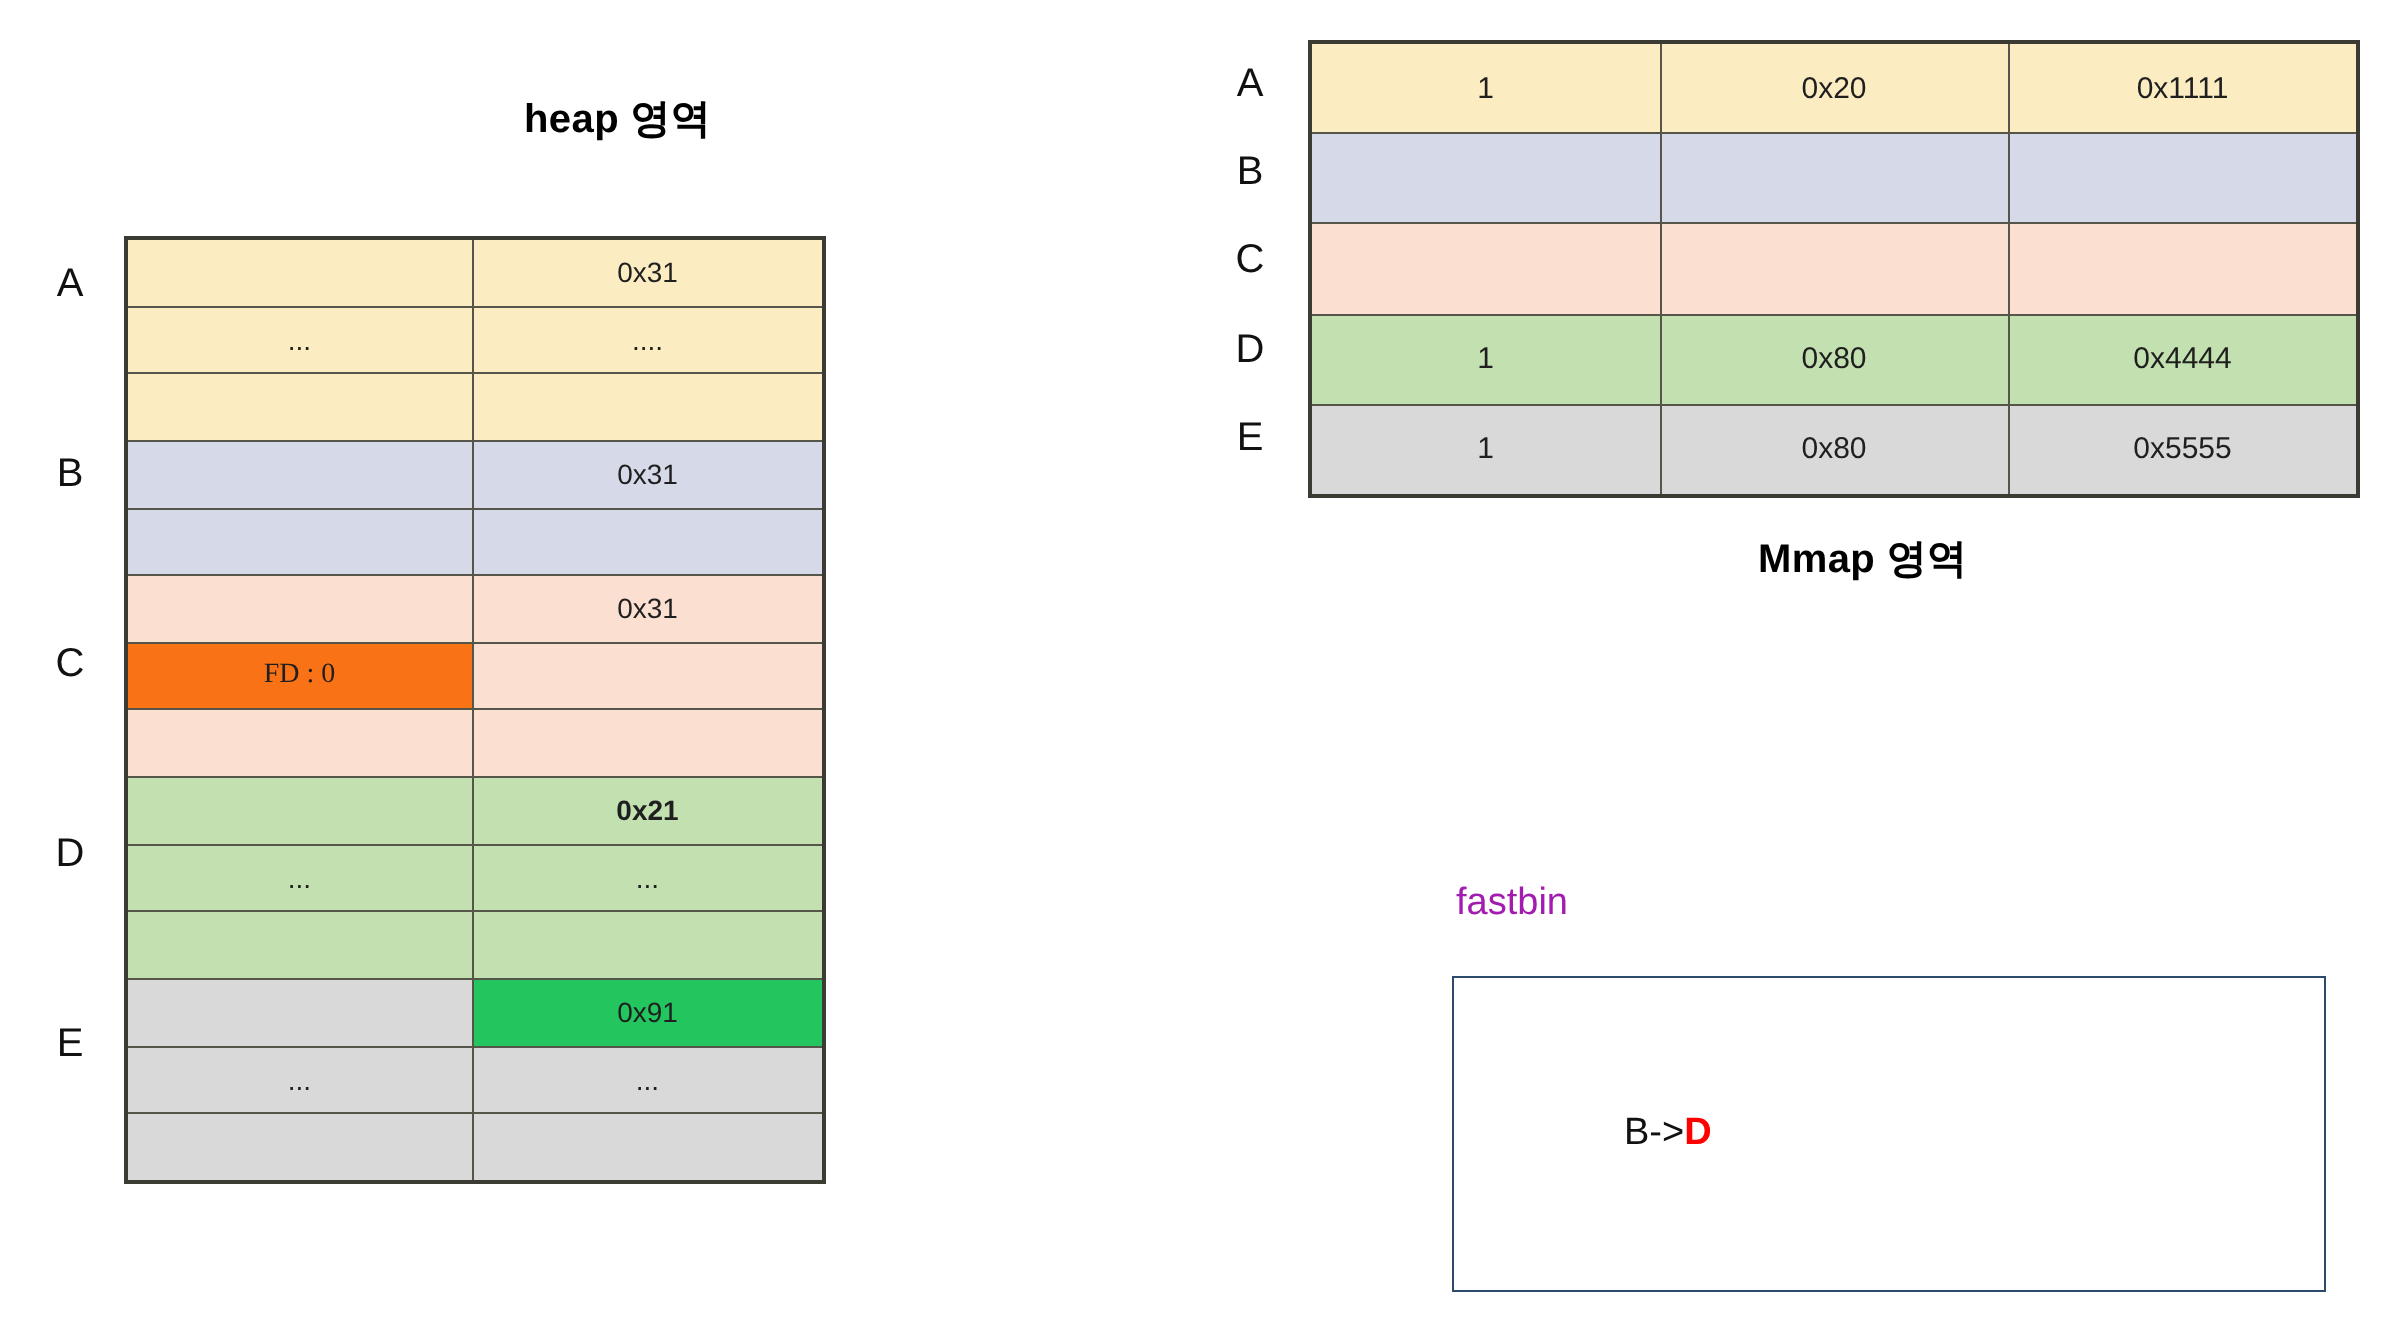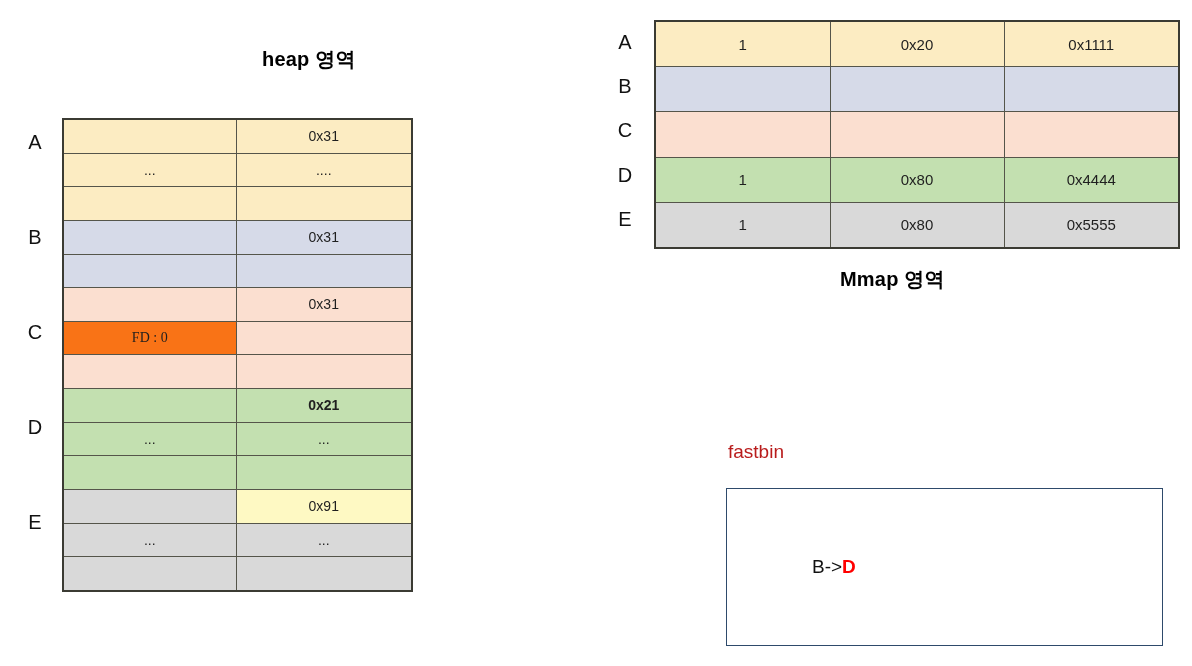--- a/index.html
+++ b/index.html
@@ -19,21 +19,21 @@
   
   .section-title {
     position: absolute;
     font-weight: bold;
     font-size: 20px;
     letter-spacing: 0.2px;
     color: #000000;
     white-space: nowrap;
   }
   #heap-title  { left: 262px; top: 46px; }
-  #mmap-title  { left: 840px; top: 266px; }
+  #mmap-title  { left: 879px; top: 266px; }
 
   
   .mem-table {
     position: absolute;
     border-collapse: collapse;
     table-layout: fixed;
     border: 2px solid #3b3b33;
   }
   .mem-table td {
     border: 1px solid #55554a;
@@ -84,21 +84,21 @@
     font-weight: bold;
     font-size: 15px;
   }
 
   
   #fastbin-label {
     position: absolute;
     left: 728px;
     top: 441px;
     font-size: 19px;
-    color: #b91c1c;
+    color: #a21caf;
   }
   #fastbin-box {
     position: absolute;
     left: 726px;
     top: 488px;
     width: 437px;
     height: 158px;
     border: 1.5px solid #2e4a6b;
     background: #ffffff;
     box-sizing: border-box;
@@ -172,21 +172,21 @@
       <tr>
         <td style="background: rgb(195, 224, 176);">...</td>
         <td style="background: rgb(195, 224, 176);">...</td>
       </tr>
       <tr>
         <td style="background: rgb(195, 224, 176);"></td>
         <td style="background: rgb(195, 224, 176);"></td>
       </tr>
       <tr>
         <td style="background: rgb(217, 217, 217);"></td>
-        <td style="background: #fef9c3;">0x91</td>
+        <td style="background: #22c55e;">0x91</td>
       </tr>
       <tr>
         <td style="background: rgb(217, 217, 217);">...</td>
         <td style="background: rgb(217, 217, 217);">...</td>
       </tr>
       <tr>
         <td style="background: rgb(217, 217, 217);"></td>
         <td style="background: rgb(217, 217, 217);"></td>
       </tr>
     </tbody>

